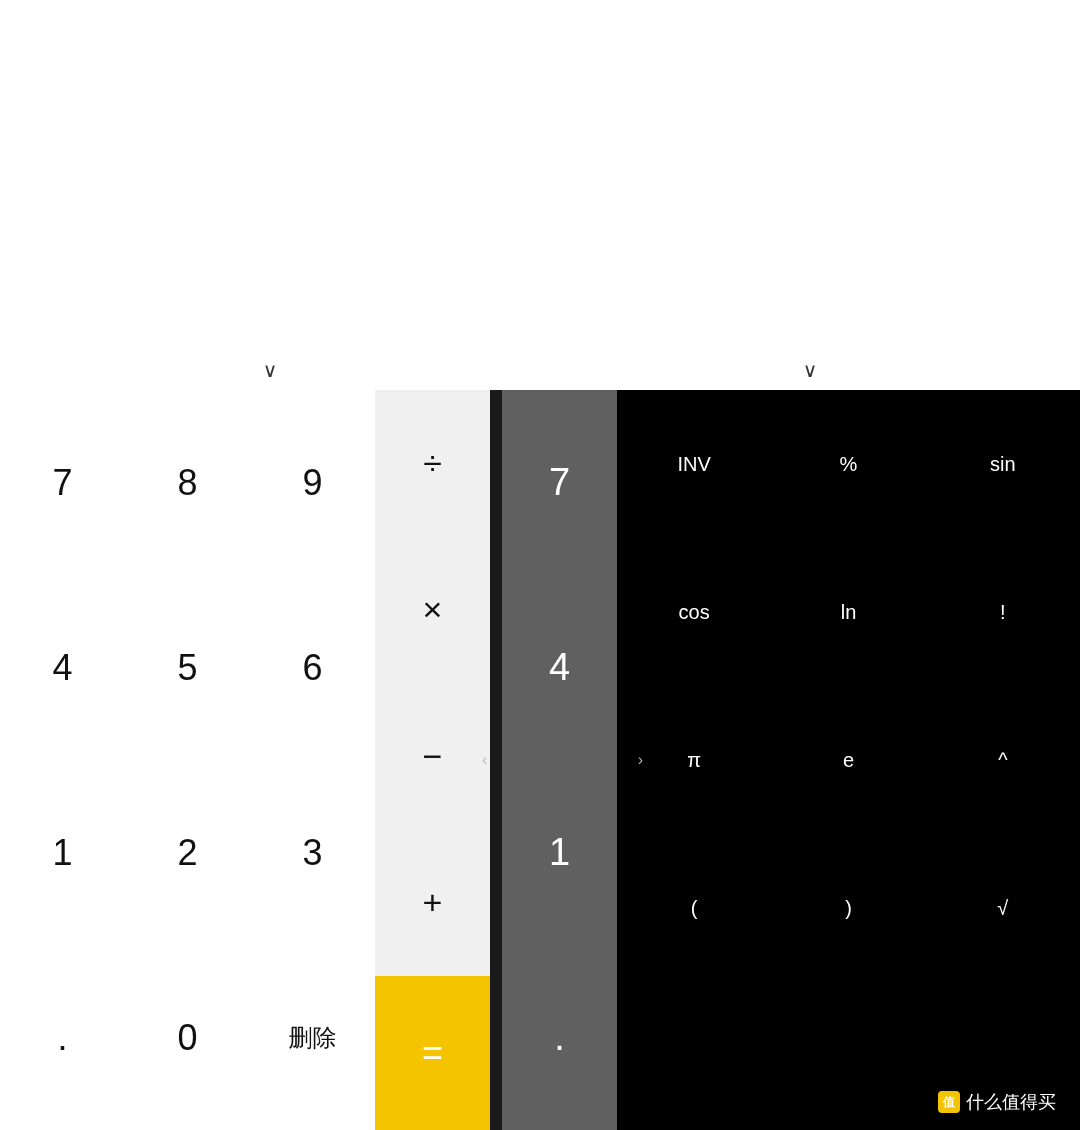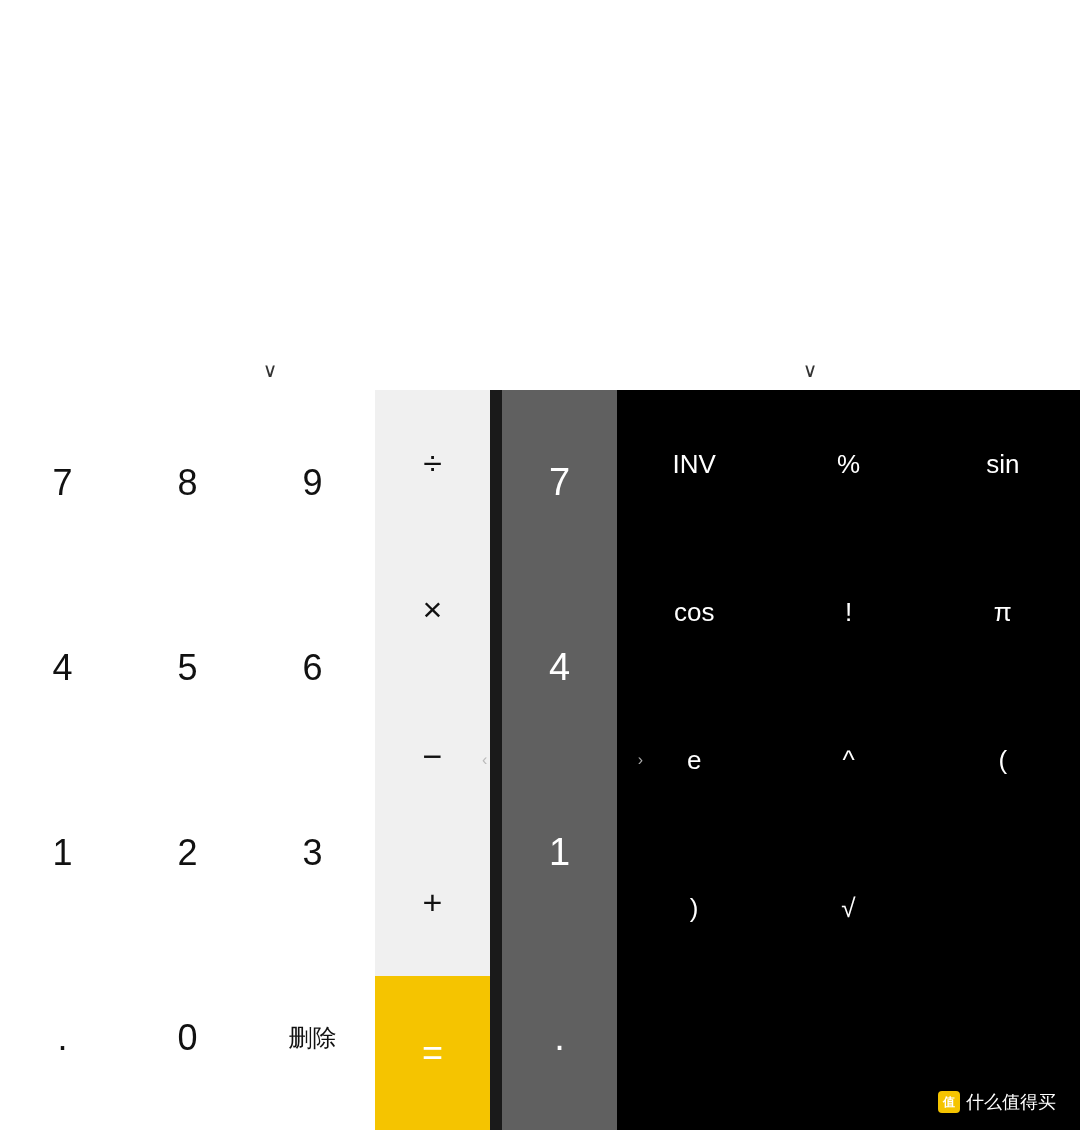--- a/index.html
+++ b/index.html
@@ -146,21 +146,21 @@
       background: #000;
       display: grid;
       grid-template-columns: repeat(3, 1fr);
       grid-template-rows: repeat(5, 1fr);
     }
 
     .sci-key {
       display: flex;
       align-items: center;
       justify-content: center;
-      font-size: 26px;
+      font-size: 20px;
       font-weight: 300;
       color: #fff;
       cursor: pointer;
       user-select: none;
     }
 
     
     .watermark {
       position: absolute;
       bottom: 12px;
@@ -240,20 +240,21 @@
   </div>
 
   <div class="sci-right">
 
     <div class="sci-key">INV</div>
     <div class="sci-key">%</div>
 
     <div class="sci-key">sin</div>
     <div class="sci-key">cos</div>
 
+    <div class="sci-key">ln</div>
     <div class="sci-key">!</div>
 
     <div class="sci-key">π</div>
     <div class="sci-key">e</div>
     <div class="sci-key">^</div>
 
     <div class="sci-key">(</div>
     <div class="sci-key">)</div>
     <div class="sci-key">√</div>
   </div>

